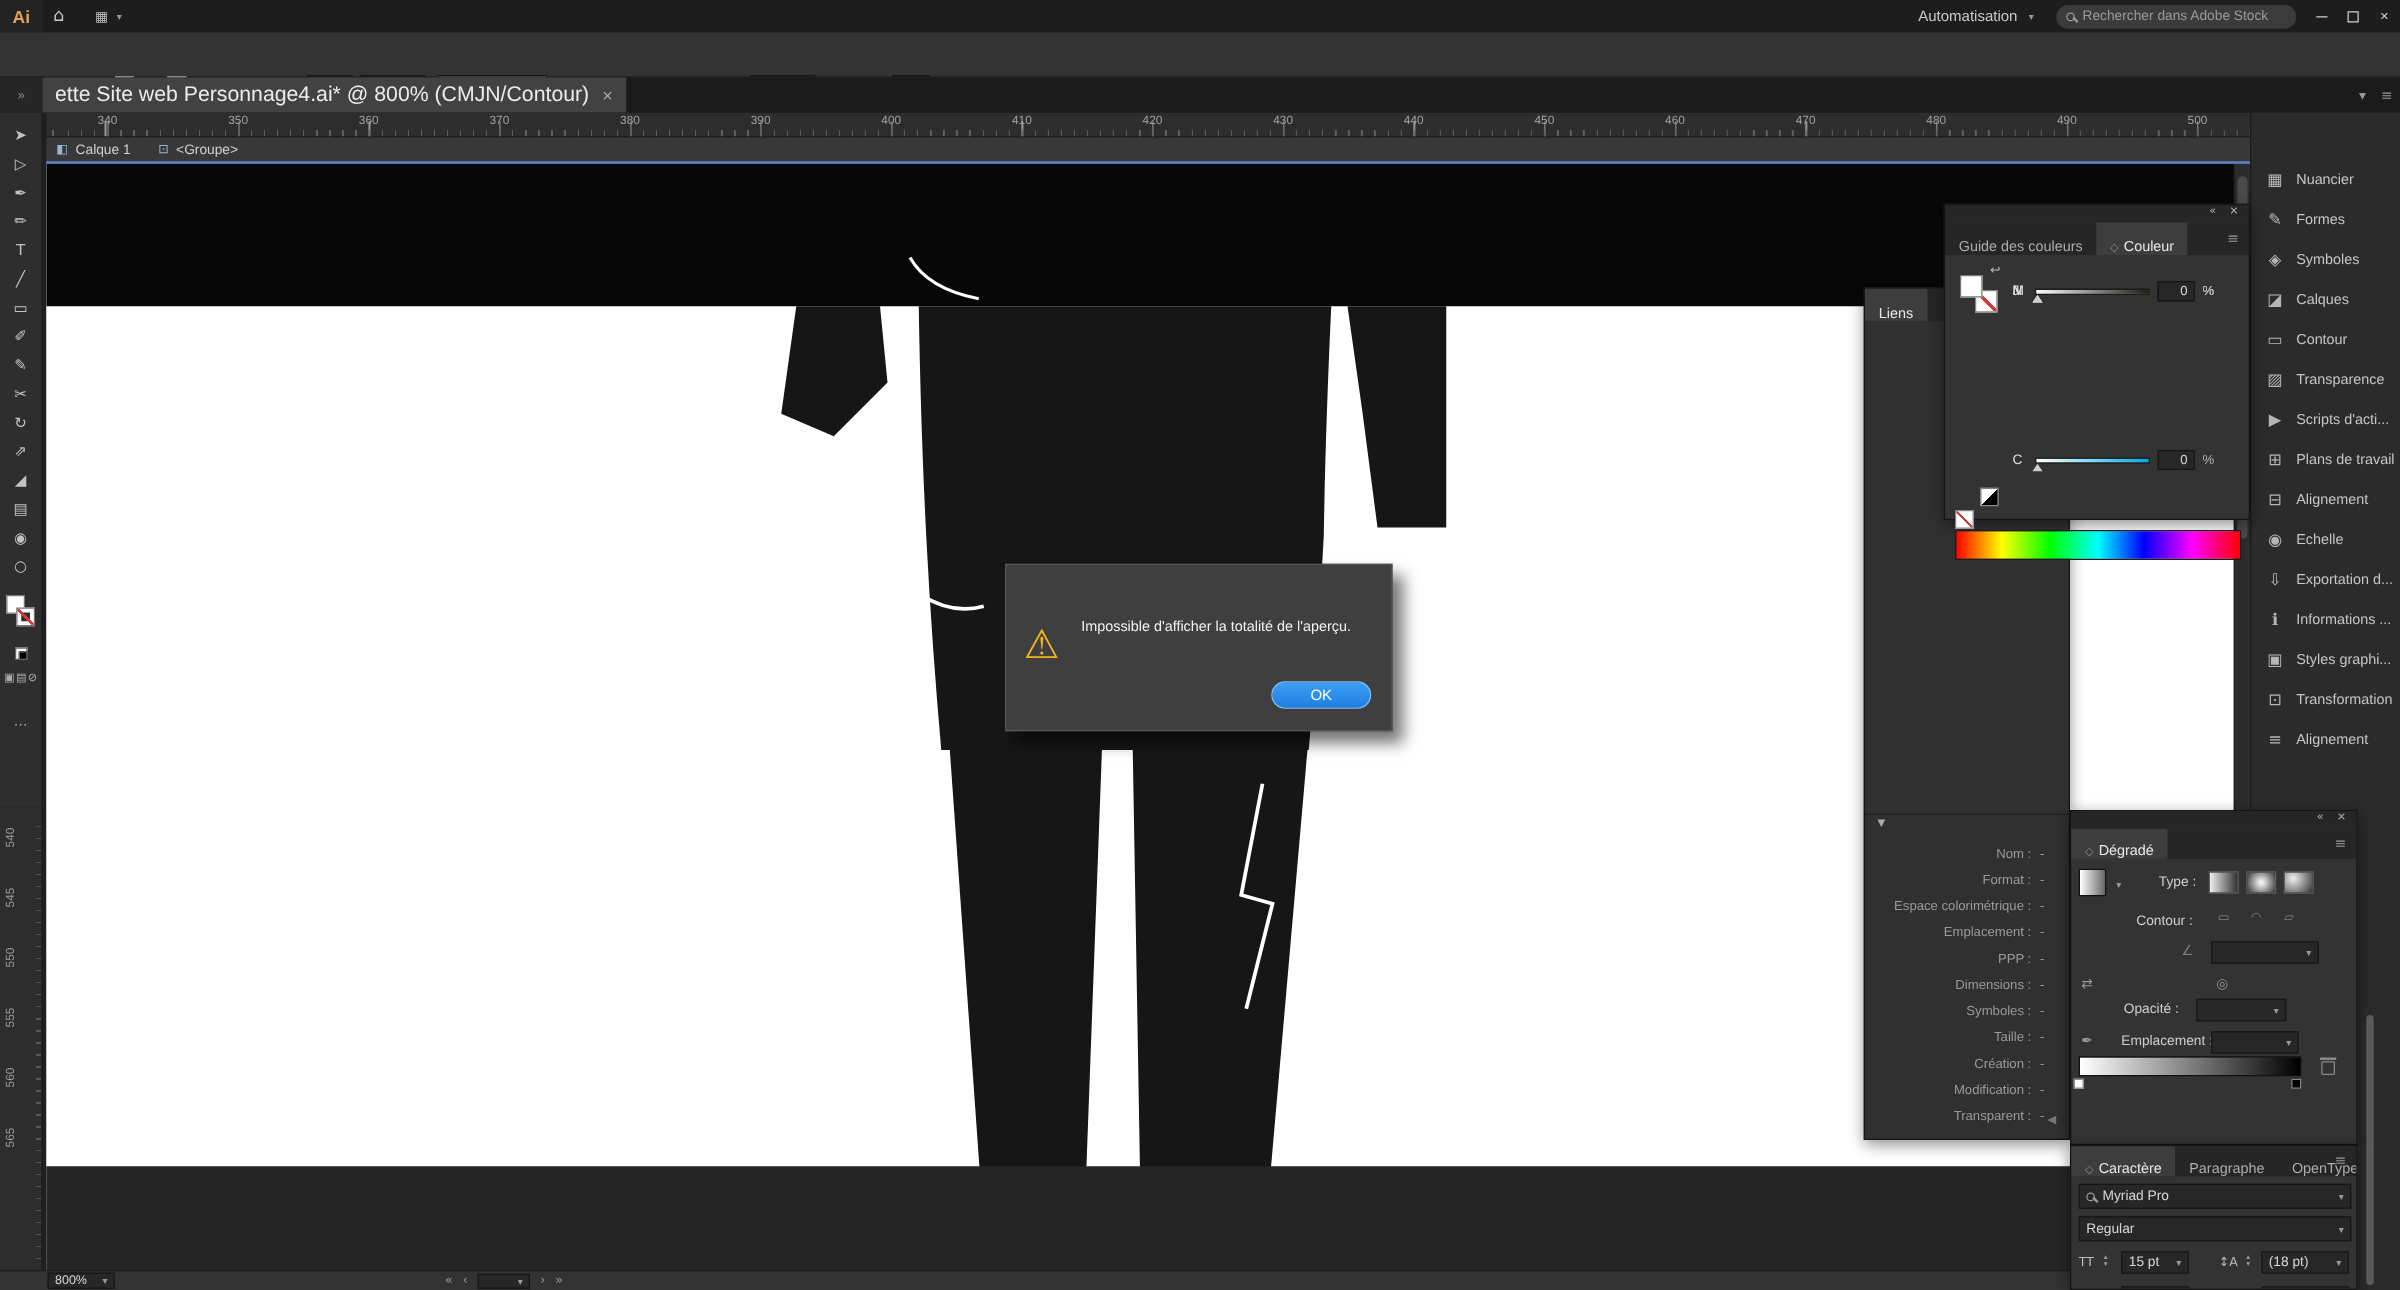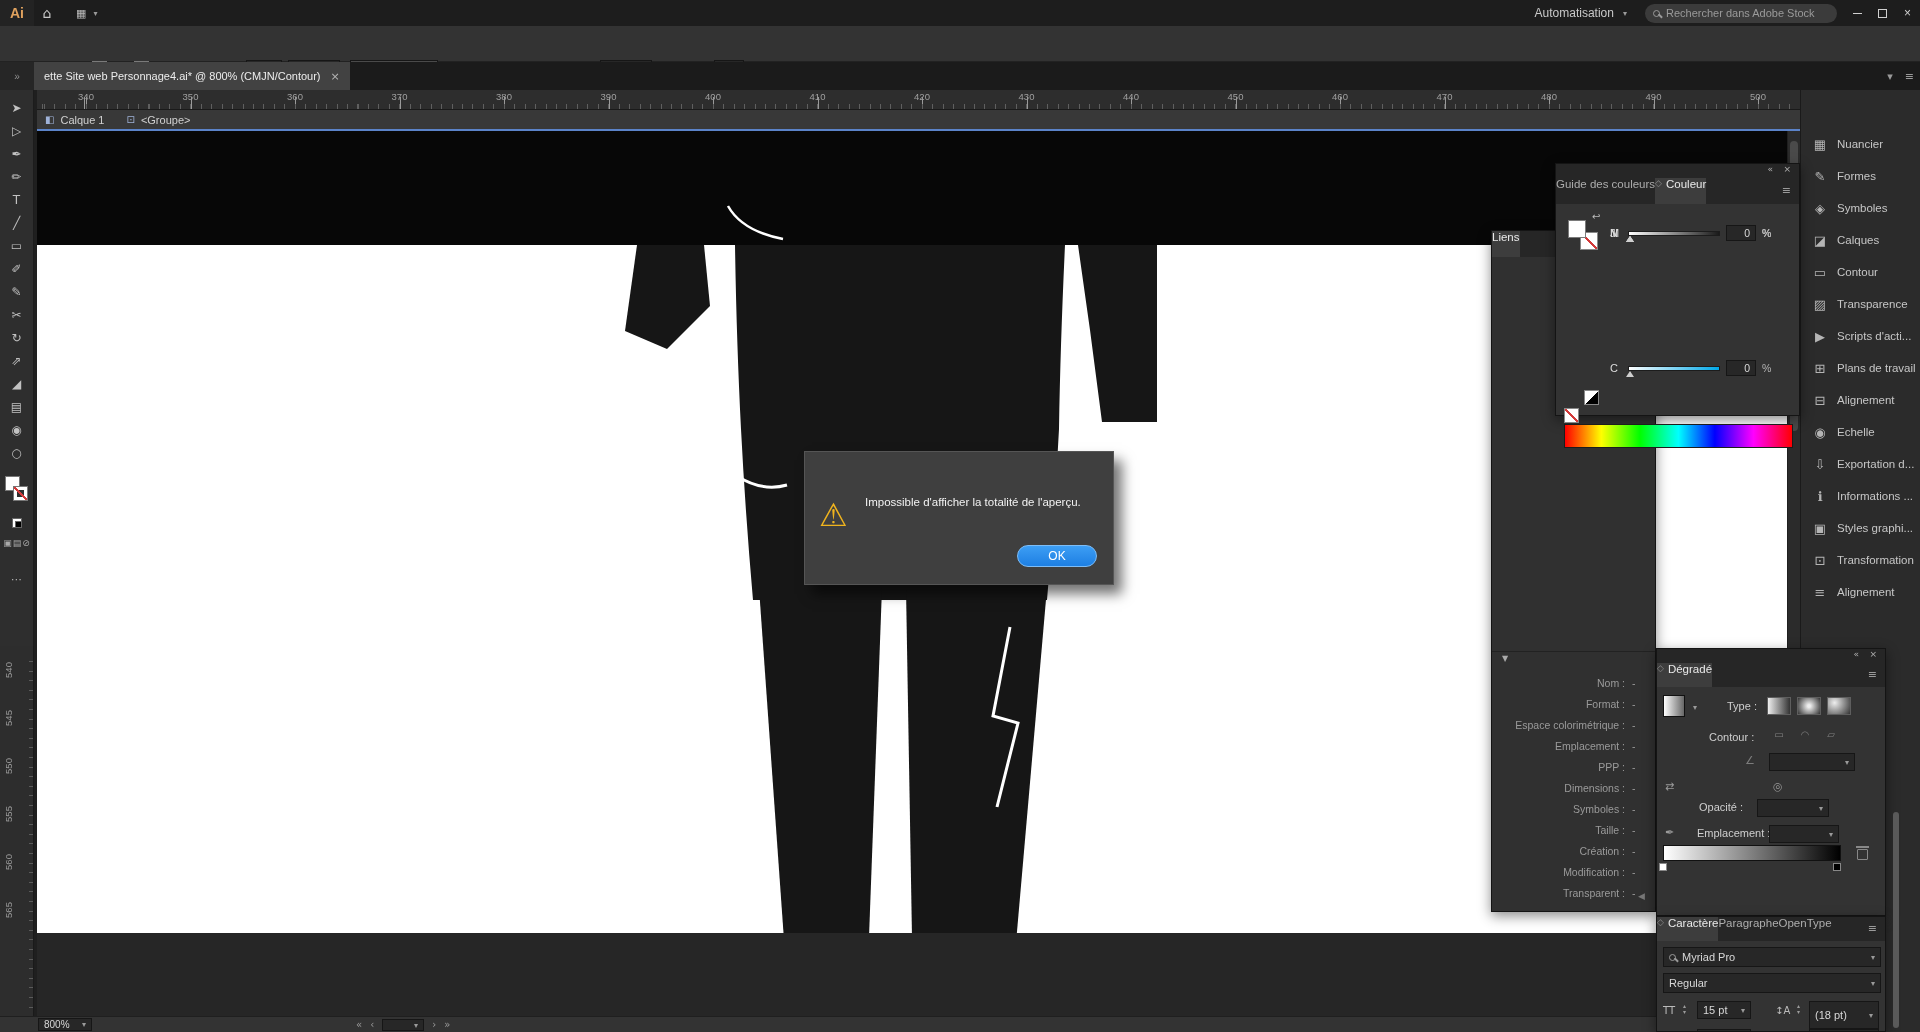--- a/index.html
+++ b/index.html
@@ -34,21 +34,21 @@
   .cb-lbl{position:absolute;top:11px;font-size:12px;color:#cfcfcf;white-space:nowrap}
   .swatch{background:#fff;border:1px solid #7a7a7a}
   .stepper{display:flex;flex-direction:column;justify-content:center;margin-left:auto;gap:1px}
   .stepper span{font-size:6px;color:#9a9a9a;line-height:5px;font-family:"DejaVu Sans",sans-serif}
   
   #tabbar{left:0;top:62px;width:1920px;height:28px;background:#1b1b1b;z-index:20}
   #tools-header{position:absolute;left:0;top:0;width:34px;height:28px;background:#262626;
     color:#8f8f8f;font-size:10px;display:flex;align-items:center;justify-content:center}
   #doc-tab{position:absolute;left:34px;top:0;height:28px;background:#424242;display:flex;align-items:center;
     padding:0 10px;gap:10px}
-  #doc-tab .t{font-size:11px;color:#ececec;white-space:nowrap}
+  #doc-tab .t{font-size:17px;color:#ececec;white-space:nowrap}
   #doc-tab .x{font-size:11px;color:#b5b5b5}
   .tabbar-right{position:absolute;right:6px;top:0;height:28px;display:flex;align-items:center;gap:12px;
     color:#9a9a9a;font-size:11px}
   
   #hruler{left:37px;top:90px;width:1883px;height:20px;background:#2d2d2d;border-bottom:1px solid #1a1a1a;z-index:5}
   #hruler::after{content:"";position:absolute;left:0;right:0;bottom:0;top:0;
     background-image:
       repeating-linear-gradient(to right,#5f5f5f 0 1px,transparent 1px 10.45px),
       repeating-linear-gradient(to right,#9a9a9a 0 1px,transparent 1px 104.5px);
     background-size:auto 5px,auto 12px;
@@ -101,21 +101,21 @@
   .dock-items{position:absolute;left:0;top:66px;right:0}
   .dock-item{height:32px;display:flex;align-items:center;padding-left:10px;gap:8px}
   .dock-ico{width:18px;text-align:center;color:#b5b5b5;font-size:13px;font-family:"DejaVu Sans",sans-serif}
   .dock-label{font-size:11.5px;color:#c6c6c6;white-space:nowrap}
   #panel-scroll{left:1893px;top:812px;width:6px;height:216px;background:#5a5a5a;border-radius:3px;z-index:60}
   
   .panel{position:absolute;background:#333;border:1px solid #141414;box-shadow:0 4px 12px rgba(0,0,0,.45)}
   .phead{height:14px;background:#262626;position:relative}
   .phead .hic{position:absolute;top:1px;font-size:9px;color:#b0b0b0}
   .ptabs{background:#262626;display:flex;height:26px;align-items:stretch;position:relative}
-  .ptab{padding:0 0;font-size:11.5px;color:#adadad;display:flex;align-items:flex-start;gap:4px;white-space:nowrap}
+  .ptab{padding:0 11px;font-size:11.5px;color:#adadad;display:flex;align-items:flex-end;gap:4px;white-space:nowrap}
   .ptab.active{background:#3d3d3d;color:#e9e9e9}
   .pmenu{position:absolute;right:8px;top:7px;color:#9a9a9a;font-size:11px}
   .marker{font-size:9px;color:#8a8a8a}
   
   #couleur{left:1555px;top:163px;width:245px;height:253px;z-index:55}
   .cslider{position:absolute;left:0;right:0;height:24px}
   .cslider:nth-child(1){top:60px}.cslider:nth-child(2){top:91px}
   .cslider:nth-child(3){top:122px}.cslider:nth-child(4){top:153px}
   .cs-label{position:absolute;left:54px;top:5px;font-size:11px;color:#ddd}
   .cs-track{position:absolute;left:72px;top:9px;width:92px;height:5px;border:1px solid #1c1c1c}
@@ -767,21 +767,21 @@
         </span>
       <div class="abs box" style="left:40px;top:60px;width:54px;height:18px">
         <span>15 pt</span>
         <span class="dd">▾</span>
       </div>
       <span class="ch-ic" style="left:118px;top:64px">↕A</span>
       <span class="abs stepper" style="left:140px;top:62px">
           <span>▴</span>
           <span>▾</span>
         </span>
-      <div class="abs box" style="left:152px;top:60px;width:70px;height:28px">
+      <div class="abs box" style="left:152px;top:60px;width:70px;height:18px">
         <span>(18 pt)</span>
         <span class="dd">▾</span>
       </div>
 
       <div class="abs box" style="left:40px;top:88px;width:54px;height:18px"></div>
 
       <div class="abs box" style="left:152px;top:88px;width:70px;height:18px"></div>
     </div>
   </div>
 

